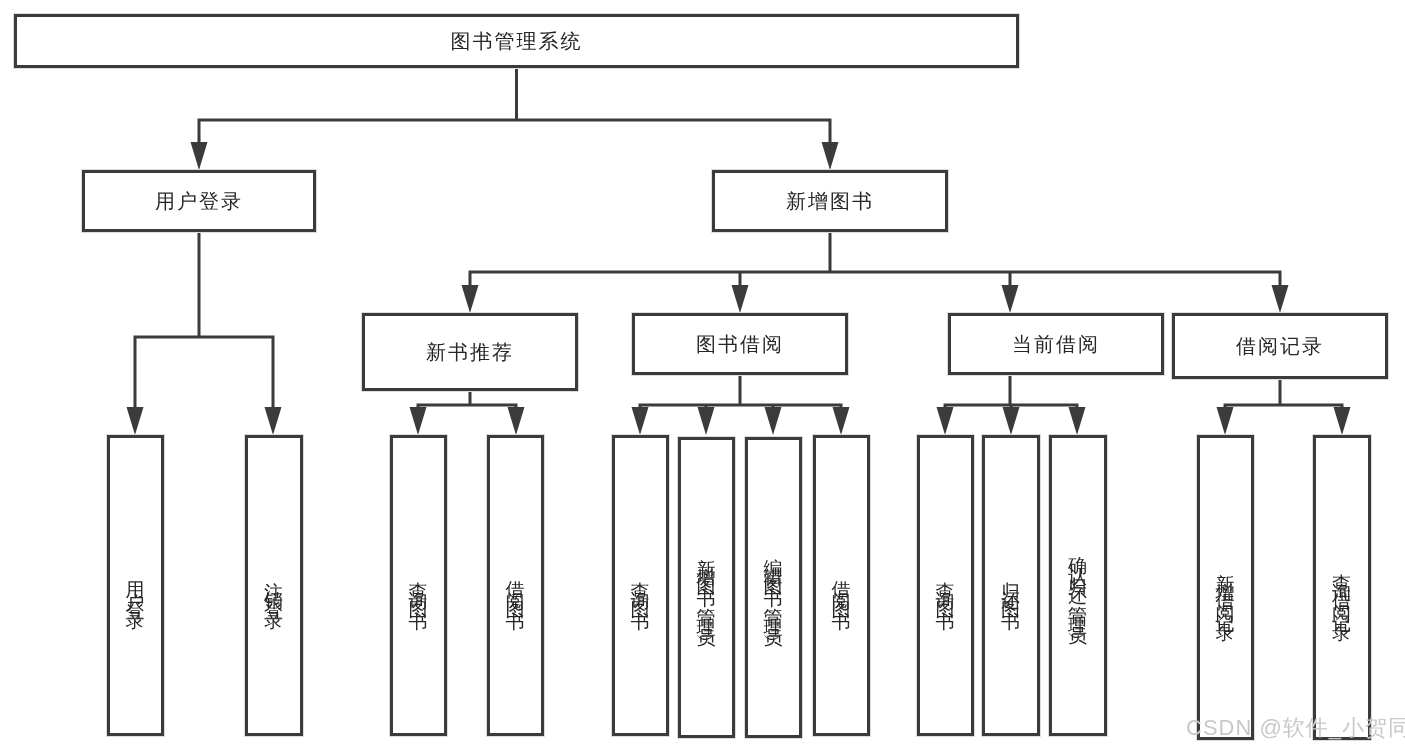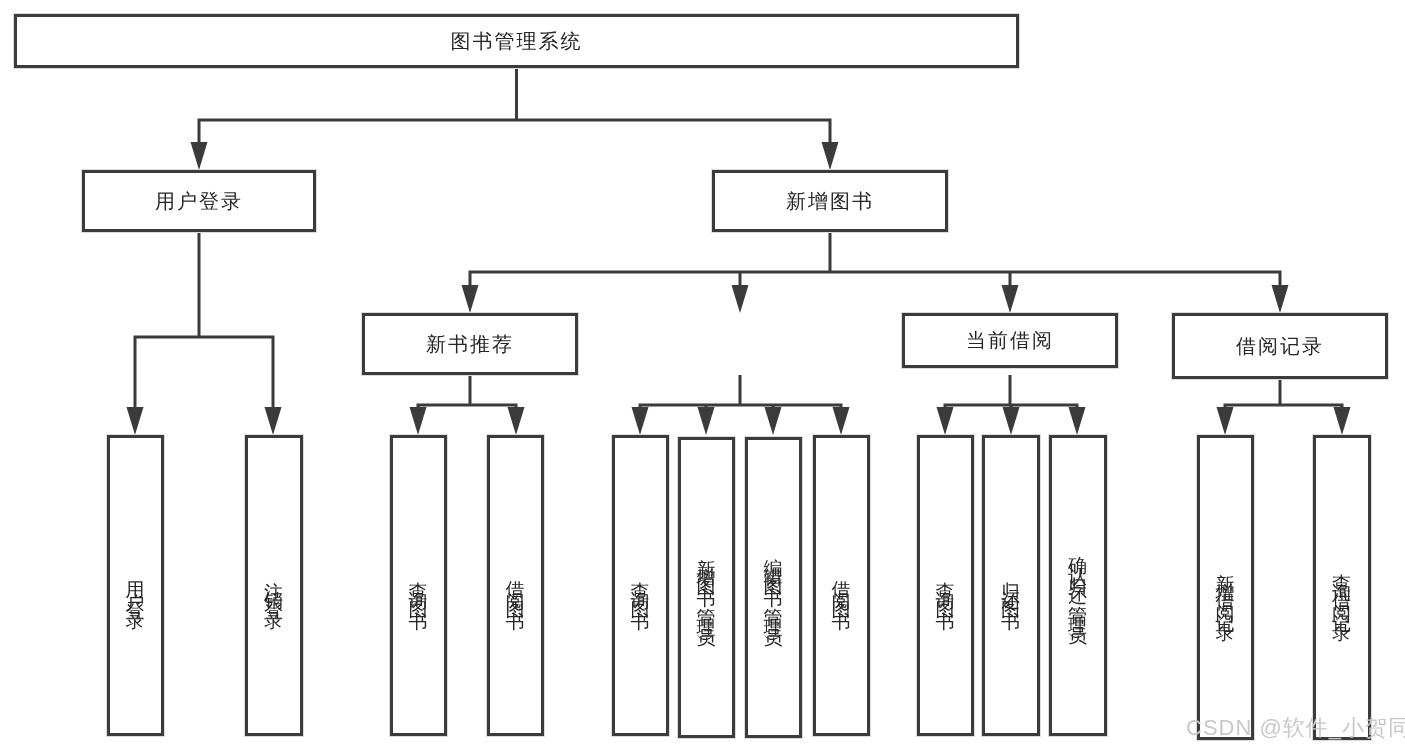--- a/index.html
+++ b/index.html
@@ -89,24 +89,27 @@
     <span class="lbl">图书管理系统</span>
   </div>
 
   <div class="node h" style="left:82px;top:170px;width:234px;height:62px">
     <span class="lbl">用户登录</span>
   </div>
   <div class="node h" style="left:712px;top:170px;width:236px;height:62px">
     <span class="lbl">新增图书</span>
   </div>
 
-  <div class="node h" style="left:362px;top:313px;width:216px;height:62px">
+  <div class="node h" style="left:362px;top:313px;width:216px;height:78px">
     <span class="lbl">新书推荐</span>
   </div>
-  <div class="node h" style="left:902px;top:313px;width:216px;height:55px">
+  <div class="node h" style="left:632px;top:313px;width:216px;height:62px">
+    <span class="lbl">图书借阅</span>
+  </div>
+  <div class="node h" style="left:948px;top:313px;width:216px;height:62px">
     <span class="lbl">当前借阅</span>
   </div>
   <div class="node h" style="left:1172px;top:313px;width:216px;height:66px">
     <span class="lbl">借阅记录</span>
   </div>
 
   <div class="node v" style="left:107px;top:435px;width:57px;height:301px">
     <span class="lbl">用户登录</span>
   </div>
   <div class="node v" style="left:245px;top:435px;width:58px;height:301px">

